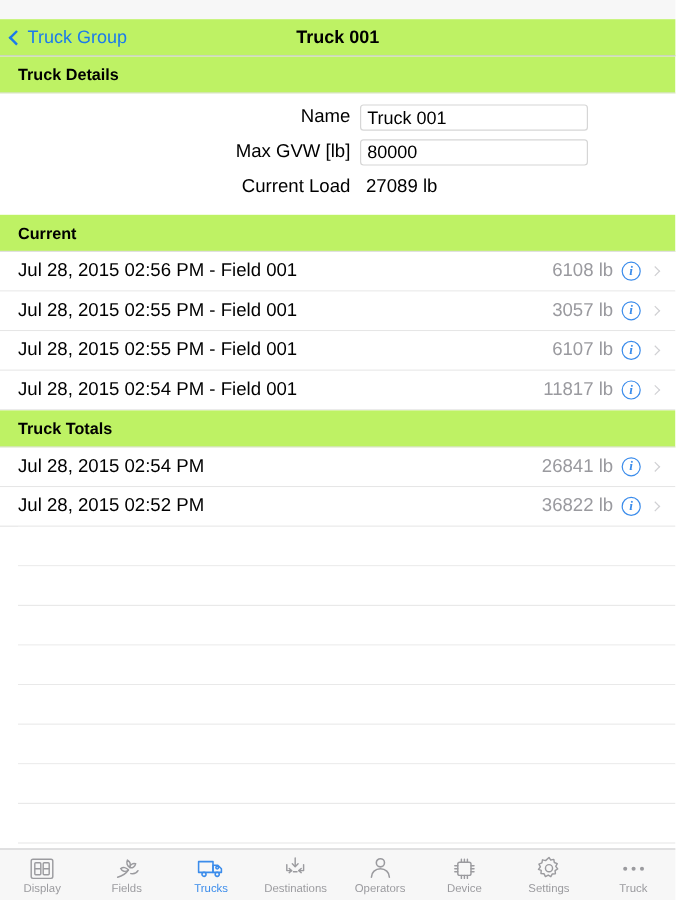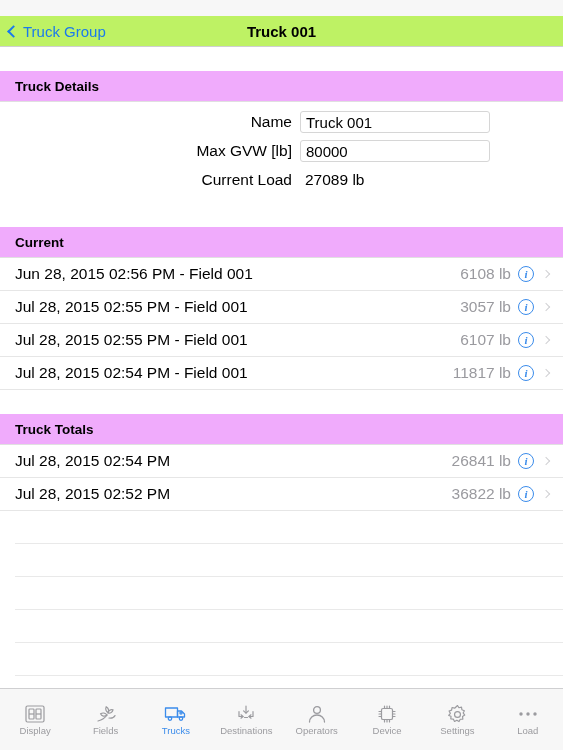--- a/index.html
+++ b/index.html
@@ -75,30 +75,29 @@
   }
 
   
   .content {
     flex: 1 1 auto;
     overflow: hidden;
     background: #ffffff;
   }
 
   .section-header {
-    background: #f0abfc;
+    background: #bef264;
     height: 31px;
     display: flex;
     align-items: center;
     padding-left: 15px;
     font-size: 13.5px;
     font-weight: bold;
     color: #000;
     border-bottom: 1px solid #e0e0e0;
-    margin-top: 24px;
   }
 
   
   .details {
     padding: 6px 0 8px 15px;
     background: #fff;
   }
 
   .form-row {
     display: flex;
@@ -192,21 +191,21 @@
 
   .row-empty {
     height: 33px;
     border-bottom: 1px solid #e9e9e9;
     margin-left: 15px;
     background: #fff;
   }
 
   
   .tabbar {
-    height: 62px;
+    height: 43px;
     background: #f7f7f7;
     border-top: 1px solid #cfcfd1;
     display: flex;
     align-items: stretch;
     flex: 0 0 auto;
   }
 
   .tab {
     flex: 1 1 0;
     display: flex;
@@ -265,21 +264,21 @@
       <div class="form-row">
         <div class="form-label">Current Load</div>
         <div class="form-static">27089 lb</div>
       </div>
     </div>
 
     <div class="section-header">Current</div>
 
     <div id="current-list">
         <div class="row">
-          <div class="row-title">Jun 28, 2015 02:56 PM - Field 001</div>
+          <div class="row-title">Jul 28, 2015 02:56 PM - Field 001</div>
           <div class="row-value">6108 lb</div>
           <span class="info-icon">i</span>
           <span class="chev-right"></span>
         </div>
         <div class="row">
           <div class="row-title">Jul 28, 2015 02:55 PM - Field 001</div>
           <div class="row-value">3057 lb</div>
           <span class="info-icon">i</span>
           <span class="chev-right"></span>
         </div>
@@ -409,17 +408,17 @@
         <div class="tab-label">Settings</div>
       </div>
       <div class="tab">
         <div class="tab-icon">
           <svg width="24" height="10" viewBox="0 0 24 10" fill="currentColor">
             <circle cx="5" cy="5" r="1.7"></circle>
             <circle cx="12" cy="5" r="1.7"></circle>
             <circle cx="19" cy="5" r="1.7"></circle>
           </svg>
         </div>
-        <div class="tab-label">Load</div>
+        <div class="tab-label">Truck</div>
       </div>
     </div>
 
 </div>
 
 </body></html>

